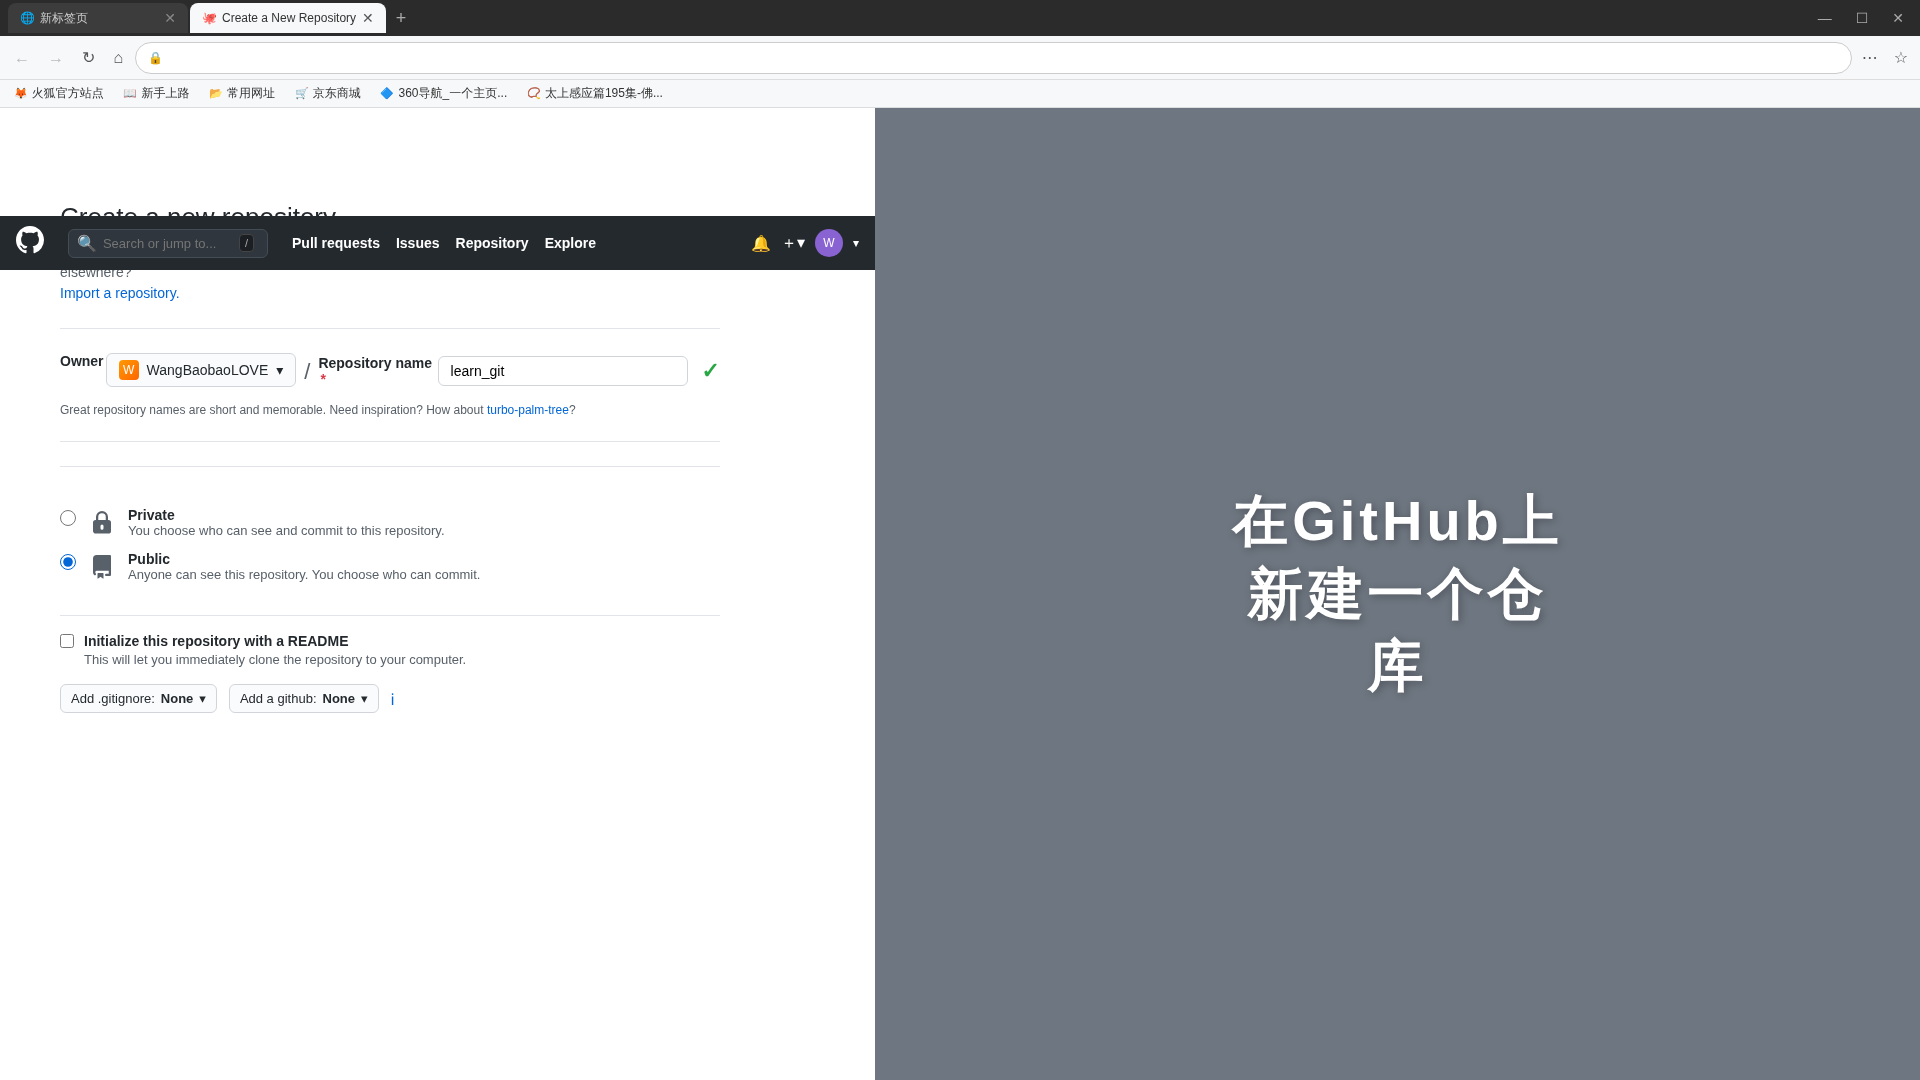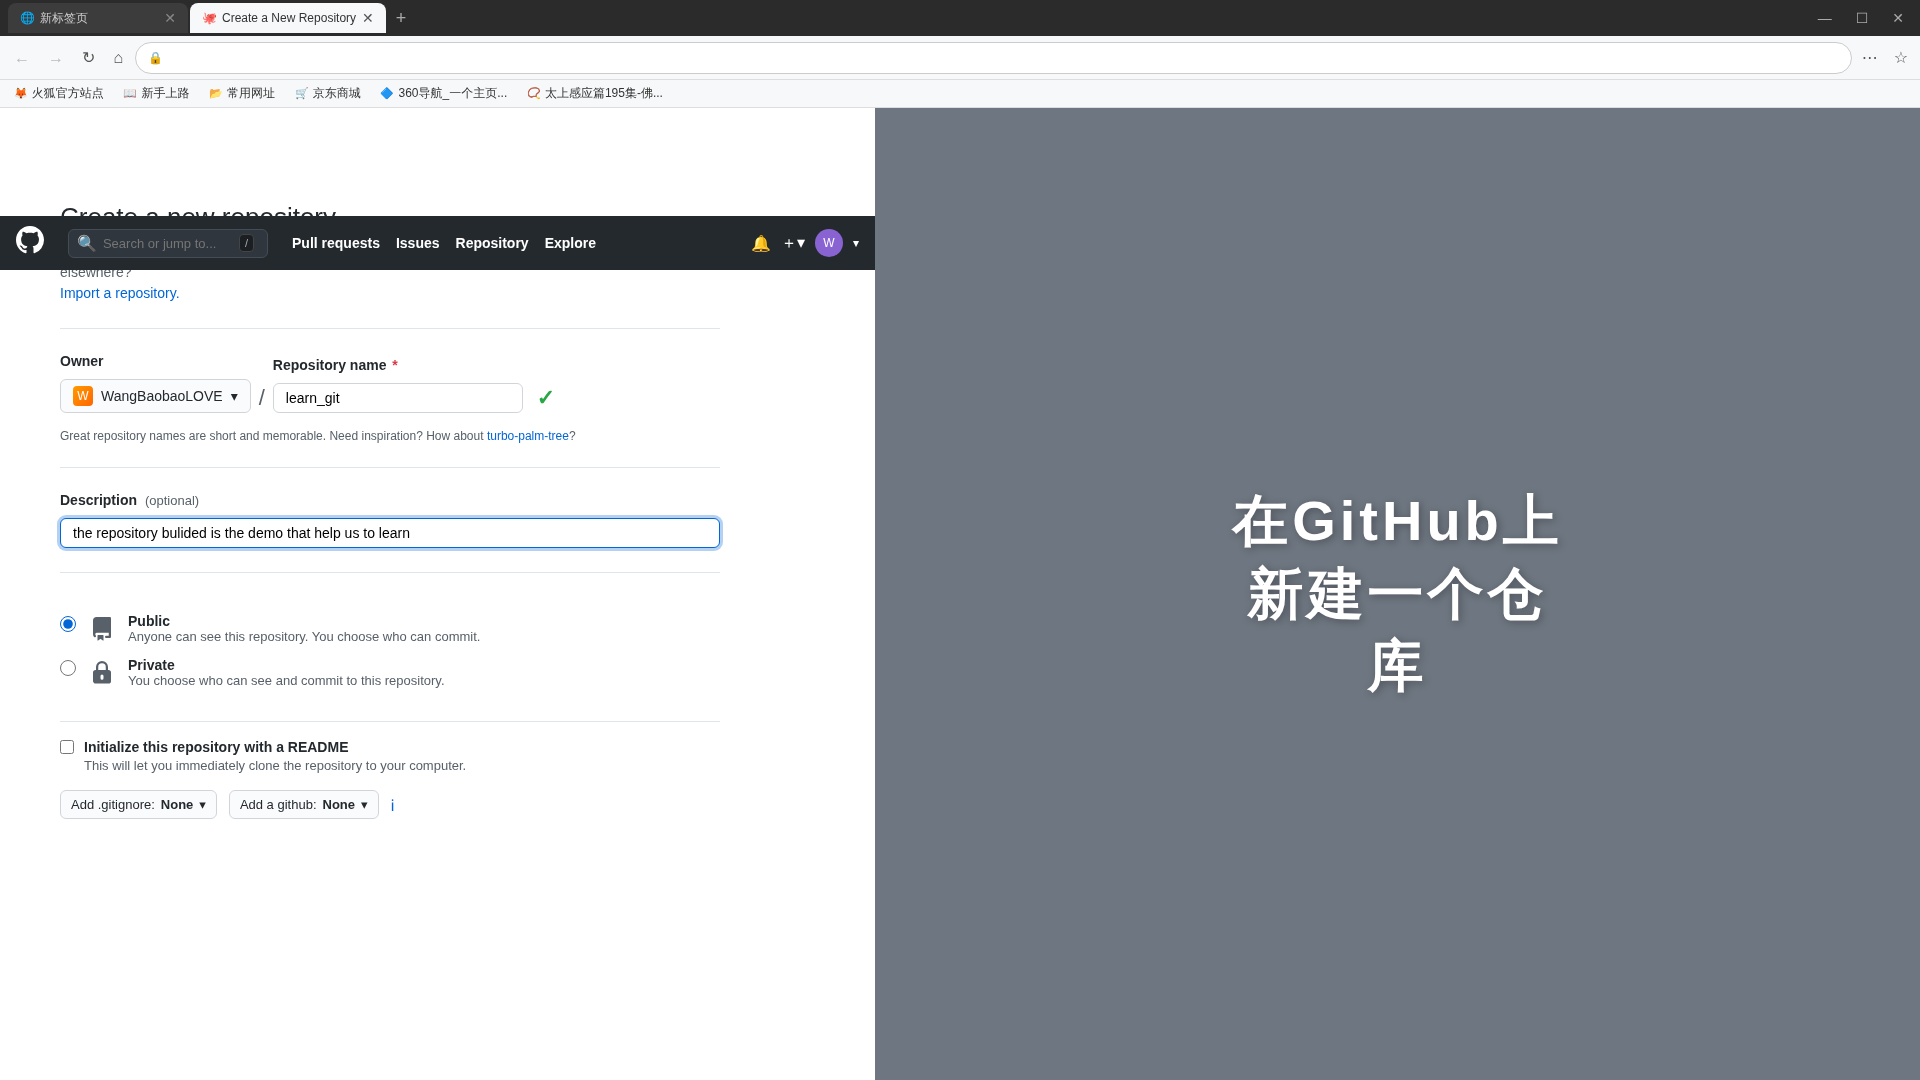--- a/index.html
+++ b/index.html
@@ -41,21 +41,21 @@
     .header-icon-btn { color: white; font-size: 16px; background: none; border: none; cursor: pointer; }
     .avatar { width: 28px; height: 28px; border-radius: 50%; background: #8a63d2; display: flex; align-items: center; justify-content: center; color: white; font-size: 12px; }
 
     .form-area { padding: 40px 60px; max-width: 780px; }
     .page-title { font-size: 26px; font-weight: 400; color: #24292e; margin-bottom: 8px; }
     .page-subtitle { font-size: 14px; color: #586069; line-height: 1.5; }
     .page-subtitle a { color: #0366d6; text-decoration: none; }
     .divider { border: none; border-top: 1px solid #e1e4e8; margin: 24px 0; }
 
     .form-row { display: flex; align-items: flex-end; gap: 8px; margin-bottom: 16px; }
-    .form-group { display: flex; flex-direction: column; gap: 10px; }
+    .form-group { display: flex; flex-direction: row; gap: 2px; }
     .form-label { font-size: 14px; font-weight: 600; color: #24292e; }
     .form-label .required { color: #d73a49; margin-left: 2px; }
 
     .owner-select { display: flex; align-items: center; gap: 8px; border: 1px solid #d1d5da; border-radius: 6px; padding: 6px 12px; background: #fafbfc; cursor: pointer; font-size: 14px; color: #24292e; }
     .owner-avatar { width: 20px; height: 20px; border-radius: 4px; background: linear-gradient(135deg, #f90, #f60); display: flex; align-items: center; justify-content: center; font-size: 10px; }
     .separator { font-size: 22px; color: #586069; padding-bottom: 4px; line-height: 1; }
 
     .repo-name-input { border: 1px solid #0366d6; border-radius: 6px; padding: 6px 12px; font-size: 14px; outline: none; min-width: 250px; }
     .repo-name-valid { color: #28a745; font-size: 20px; margin-left: 6px; }
 
@@ -215,55 +215,48 @@
           </div>
         </div>
       </div>
 
       <p class="suggestion-text">
         <span>Great repository names are short and memorable. Need inspiration? How about </span><a href="#" style="color:#0366d6;text-decoration:none;">turbo-palm-tree</a><span>?</span>
       </p>
 
       <hr class="divider">
 
-      <div class="form-group" style="margin-bottom:16px;">
-        <label class="form-label">
-          <span>Description</span>
-          <span style="color:#586069;font-weight:400;font-size:13px;margin-left:4px;">(optional)</span>
-        </label>
-        <input type="text" class="description-input" value="the repository bulided is the demo that help us to learn" style="width: 100%; border: 1px solid rgb(3, 102, 214); border-radius: 6px; padding: 6px 12px; font-size: 14px; outline: none; box-shadow: rgba(3, 102, 214, 0.3) 0px 0px 0px 3px;">
-      </div>
 
       <hr class="divider">
 
       <div class="radio-group">
+
+        <div class="radio-option">
+          <input type="radio" class="radio-input" name="visibility" id="private" style="">
+          <div class="radio-icon">
+            <svg width="24" height="24" viewBox="0 0 16 16" fill="#586069">
+              <path d="M4 4v2h-.25A1.75 1.75 0 002 7.75v5.5c0 .966.784 1.75 1.75 1.75h8.5A1.75 1.75 0 0014 13.25v-5.5A1.75 1.75 0 0012.25 6H12V4a4 4 0 10-8 0zm6.5 2H5.5V4a2.5 2.5 0 015 0v2zM8 9a1 1 0 011 1v1.5a1 1 0 11-2 0V10a1 1 0 011-1z"></path>
+            </svg>
+          </div>
+          <div class="radio-text">
+            <span class="radio-label">Private</span>
+            <span class="radio-desc">You choose who can see and commit to this repository.</span>
+          </div>
+        </div>
 
         <div class="radio-option">
           <input type="radio" class="radio-input" name="visibility" id="public" checked="" style="">
           <div class="radio-icon">
             <svg width="24" height="24" viewBox="0 0 16 16" fill="#586069">
               <path d="M2 2.5A2.5 2.5 0 014.5 0h8.75a.75.75 0 01.75.75v12.5a.75.75 0 01-.75.75h-2.5a.75.75 0 110-1.5h1.75v-2h-8a1 1 0 00-.714 1.7.75.75 0 01-1.072 1.05A2.495 2.495 0 012 11.5v-9zm10.5-1V9h-8c-.356 0-.694.074-1 .208V2.5a1 1 0 011-1h8zM5 12.25v3.25a.25.25 0 00.4.2l1.45-1.087a.25.25 0 01.3 0L8.6 15.7a.25.25 0 00.4-.2v-3.25a.25.25 0 00-.25-.25h-3.5a.25.25 0 00-.25.25z"></path>
             </svg>
           </div>
           <div class="radio-text">
             <span class="radio-label">Public</span>
             <span class="radio-desc">Anyone can see this repository. You choose who can commit.</span>
-          </div>
-        </div>
-
-        <div class="radio-option">
-          <input type="radio" class="radio-input" name="visibility" id="private" style="">
-          <div class="radio-icon">
-            <svg width="24" height="24" viewBox="0 0 16 16" fill="#586069">
-              <path d="M4 4v2h-.25A1.75 1.75 0 002 7.75v5.5c0 .966.784 1.75 1.75 1.75h8.5A1.75 1.75 0 0014 13.25v-5.5A1.75 1.75 0 0012.25 6H12V4a4 4 0 10-8 0zm6.5 2H5.5V4a2.5 2.5 0 015 0v2zM8 9a1 1 0 011 1v1.5a1 1 0 11-2 0V10a1 1 0 011-1z"></path>
-            </svg>
-          </div>
-          <div class="radio-text">
-            <span class="radio-label">Private</span>
-            <span class="radio-desc">You choose who can see and commit to this repository.</span>
           </div>
         </div>
       </div>
 
       <hr class="section-divider">
 
 
       <div class="checkbox-option">
         <input type="checkbox" class="checkbox-input" style="">
         <div class="checkbox-text">

